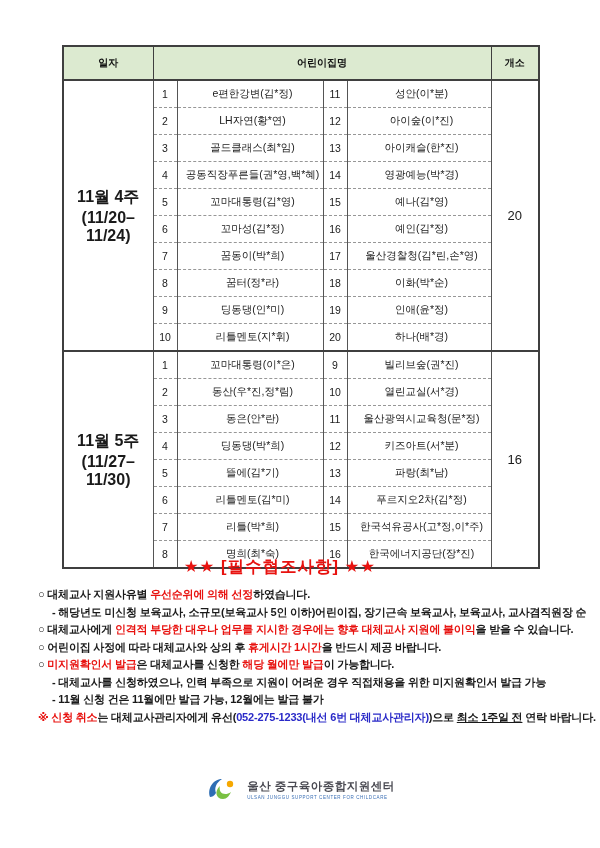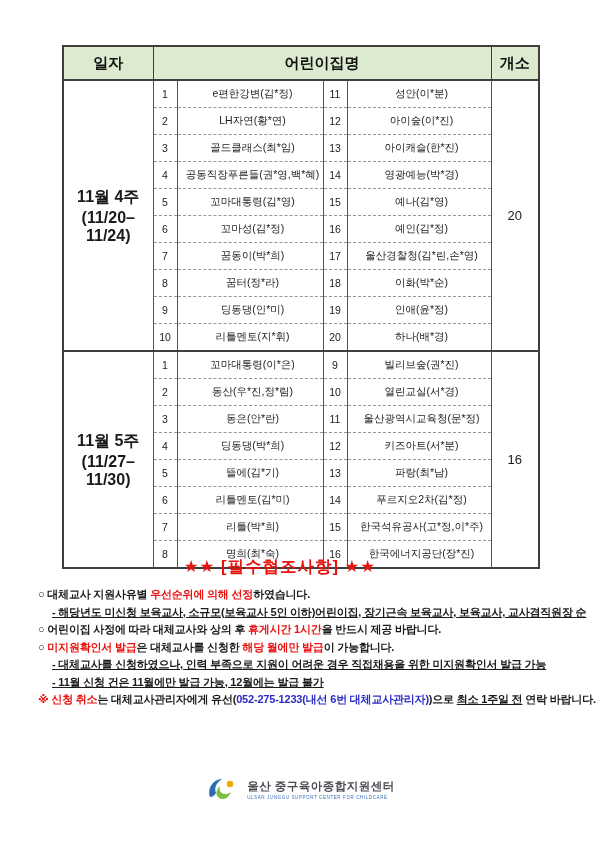--- a/index.html
+++ b/index.html
@@ -11,40 +11,40 @@
   
   .table-wrap{position:absolute;top:45px;left:62px;}
   table{border-collapse:collapse;table-layout:fixed;border:2.5px solid #3f3f3f;}
   col.c-date{width:90px;}
   col.c-num{width:24px;}
   col.c-name1{width:146px;}
   col.c-name2{width:144px;}
   col.c-cnt{width:48px;}
   thead th{
     background:#dcead0;border-bottom:2.5px solid #3f3f3f;
-    font-size:15px;font-weight:bold;height:30px;color:#111;
+    font-size:10px;font-weight:bold;height:30px;color:#111;
   }
   thead th + th{border-left:1.5px solid #3f3f3f;}
   tbody td{height:24px;font-size:10.5px;vertical-align:middle;}
   .num-cell{border-left:1px solid #555;border-right:1px solid #555;text-align:center;border-top:1px dashed #979797;}
   .name-cell{border-right:1px solid #555;text-align:center;padding-left:6px;border-top:1px dashed #979797;}
   .date-cell{border-right:1px solid #555;text-align:center;font-weight:bold;}
   .count-cell{text-align:center;font-size:13px;}
   tbody tr:first-child td{border-top:none;}
   tr.block-start td{border-top:2.5px solid #3f3f3f;}
   .wk1{font-size:16px;font-weight:bold;}
   .wk2{font-size:16px;font-weight:bold;margin-top:1px;}
   
   .notice-title{
     position:absolute;top:556px;left:0;width:560px;text-align:center;
     color:#e8120f;font-size:16.5px;font-weight:bold;letter-spacing:1px;
   }
   .notice-list{position:absolute;top:586px;left:38px;width:532px;}
   .notice-line{font-size:11px;font-weight:bold;line-height:17.5px;white-space:nowrap;letter-spacing:-0.2px;}
-  .notice-line.indent{padding-left:14px;text-decoration:underline;}
+  .notice-line.indent{padding-left:14px;}
   .seg-plain{color:#1a1a1a;}
   .seg-red{color:#e8120f;}
   .seg-blue{color:#2a2ac8;text-align:right;}
   .seg-underline{color:#1a1a1a;text-decoration:underline;}
   
   .footer-logo{
     position:absolute;top:776px;left:0;width:600px;
     display:flex;justify-content:center;align-items:center;gap:6px;
   }
   .logo-mark{flex:0 0 auto;display:block;}
@@ -193,20 +193,21 @@
         </tr>
       </tbody>
   </table>
 </div>
 
 <div class="notice-title">★★ [필수협조사항] ★★</div>
 
 <div class="notice-list">
     <div class="notice-line"><span class="seg-plain">○ 대체교사 지원사유별 </span><span class="seg-red">우선순위에 의해 선정</span><span class="seg-plain">하였습니다.</span></div>
     <div class="notice-line indent"><span class="seg-plain">- 해당년도 미신청 보육교사, 소규모(보육교사 5인 이하)어린이집, 장기근속 보육교사, 보육교사, 교사겸직원장 순</span></div>
+    <div class="notice-line"><span class="seg-plain">○ 대체교사에게 </span><span class="seg-red">인격적 부당한 대우나 업무를 지시한 경우에는 향후 대체교사 지원에 불이익</span><span class="seg-plain">을 받을 수 있습니다.</span></div>
     <div class="notice-line"><span class="seg-plain">○ 어린이집 사정에 따라 대체교사와 상의 후 </span><span class="seg-red">휴게시간 1시간</span><span class="seg-plain">을 반드시 제공 바랍니다.</span></div>
     <div class="notice-line"><span class="seg-plain">○ </span><span class="seg-red">미지원확인서 발급</span><span class="seg-plain">은 대체교사를 신청한 </span><span class="seg-red">해당 월에만 발급</span><span class="seg-plain">이 가능합니다.</span></div>
     <div class="notice-line indent"><span class="seg-plain">- 대체교사를 신청하였으나, 인력 부족으로 지원이 어려운 경우 직접채용을 위한 미지원확인서 발급 가능</span></div>
     <div class="notice-line indent"><span class="seg-plain">- 11월 신청 건은 11월에만 발급 가능, 12월에는 발급 불가</span></div>
     <div class="notice-line"><span class="seg-red">※ 신청 취소</span><span class="seg-plain">는 대체교사관리자에게 유선(</span><span class="seg-blue">052-275-1233(내선 6번 대체교사관리자)</span><span class="seg-plain">)으로 </span><span class="seg-underline">최소 1주일 전</span><span class="seg-plain"> 연락 바랍니다.</span></div>
   </div>
 
 <div class="footer-logo">
   <svg class="logo-mark" width="36" height="26" viewBox="0 0 36 26">
     <path d="M5 21 C2 13 8 3 17 3 C11 7 9 12 11 17 C9 20 7 21 5 21 Z" fill="#2e6db4"></path>

